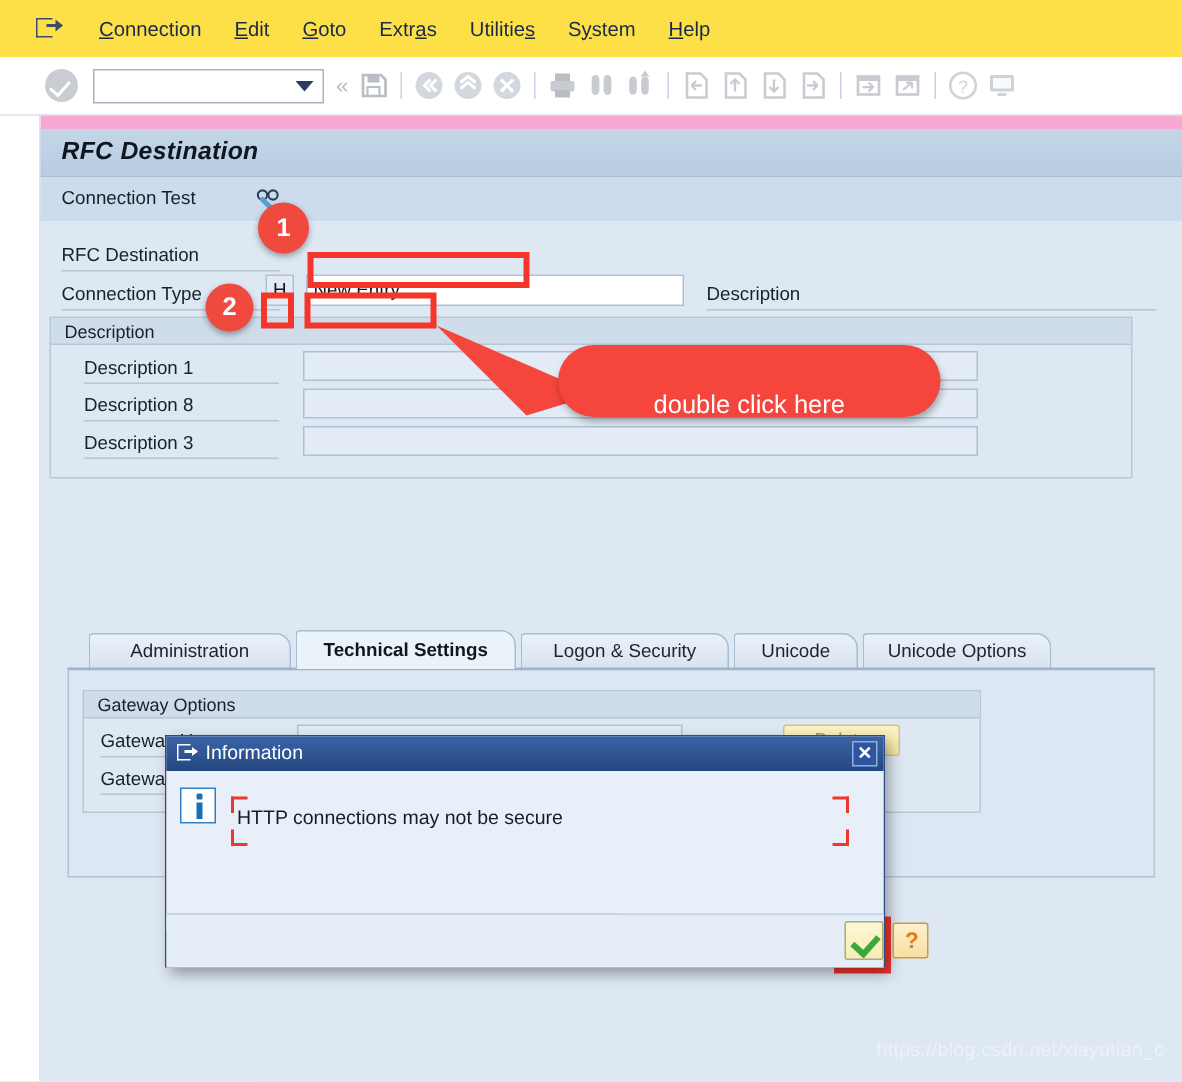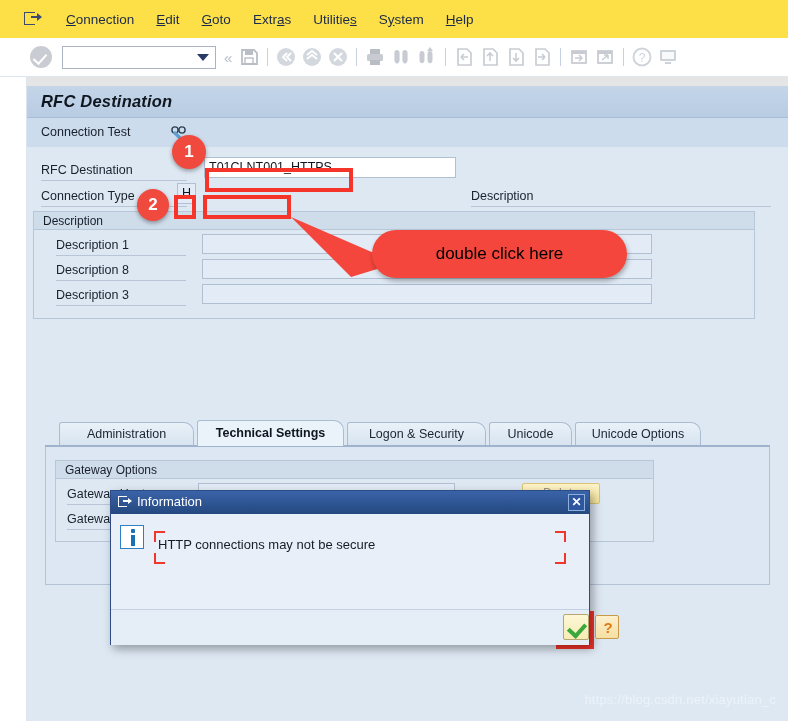--- a/index.html
+++ b/index.html
@@ -125,21 +125,21 @@
     font-size: 15px;
     margin: 0 4px 0 8px;
     flex: none;
   }
 
   
   #workarea {
     position: absolute;
     left: 0; top: 77px;
     width: 788px; height: 644px;
-    background: #e5e5e5;
+    background: #f9a8d4;
   }
   #leftgutter {
     position: absolute;
     left: 0; top: 0;
     width: 26px; height: 644px;
     background: #ffffff;
     border-right: 1px solid #dce4ee;
   }
   #screenpanel {
     position: absolute;
@@ -319,25 +319,25 @@
     position: absolute;
     left: 372px; top: 230px;
     width: 255px; height: 48px;
     background: #f4463c;
     border-radius: 24px;
     z-index: 58;
     box-shadow: 1px 3px 5px rgba(0,0,0,.3);
   }
   #callout .ctext {
     position: absolute;
-    left: 0; top: 0;
+    left: 0; top: 16px;
     width: 255px; height: 48px;
     line-height: 48px;
     text-align: center;
-    color: #000000;
+    color: #ffffff;
     font-size: 17px;
   }
   #calloutTail {
     position: absolute;
     left: 289px; top: 215px;
     width: 110px; height: 65px;
     z-index: 57;
   }
 
   
@@ -644,25 +644,25 @@
           <path d="M5 7l8 8" stroke="#5d9fd2" stroke-width="3.4" stroke-linecap="round"></path>
           <path d="M12 14l3 2-1-3z" fill="#3e77a8"></path>
         </svg>
       </div>
     </div>
 
     <div id="formarea">
 
       <div class="flabel" style="left:14px; top:16px;">RFC Destination</div>
       <div class="underline" style="left:14px; top:33px; width:146px;"></div>
-      <div class="finput filled" style="left:177px; top:10px; width:252px; height:21px;">T01CLNT001_HTTPS</div>
 
       <div class="flabel" style="left:14px; top:42px;">Connection Type</div>
       <div class="underline" style="left:14px; top:59px; width:146px;"></div>
       <div class="finput" style="left:150px; top:36px; width:19px; height:21px; text-align:center; padding:1px 0;">H</div>
+      <div class="finput filled" style="left:177px; top:36px; width:252px; height:21px;">New Entry</div>
       <div class="flabel" style="left:444px; top:42px;">Description</div>
       <div class="underline" style="left:444px; top:59px; width:300px;"></div>
 
       <div class="groupbox" style="left:6px; top:64px; width:722px; height:108px;">
         <div class="gb-head">Description</div>
 
         <div class="flabel" style="left:22px; top:26px;">Description 1</div>
         <div class="underline" style="left:22px; top:43px; width:130px;"></div>
         <div class="finput" style="left:168px; top:22px; width:450px; height:20px;"></div>
 

